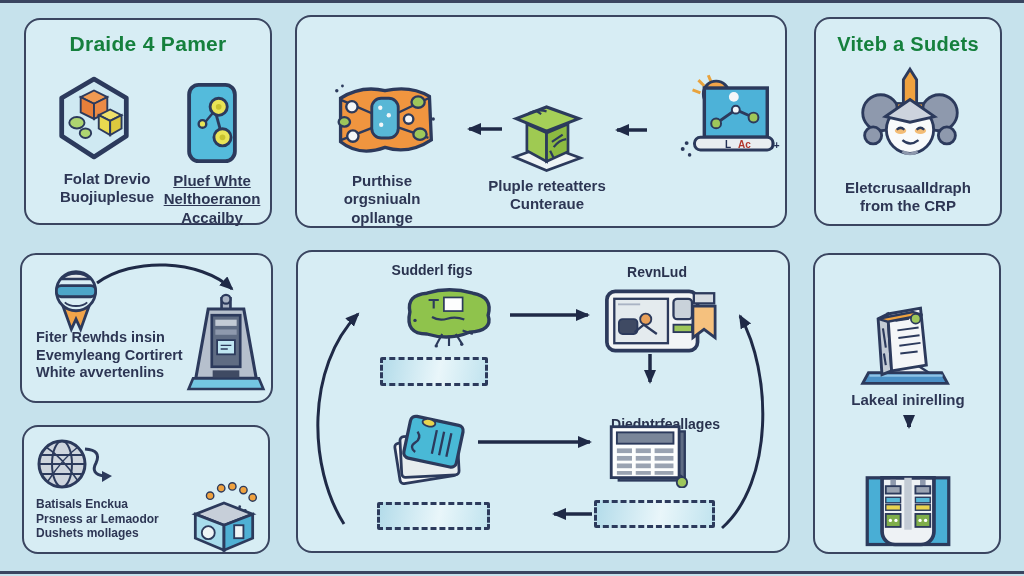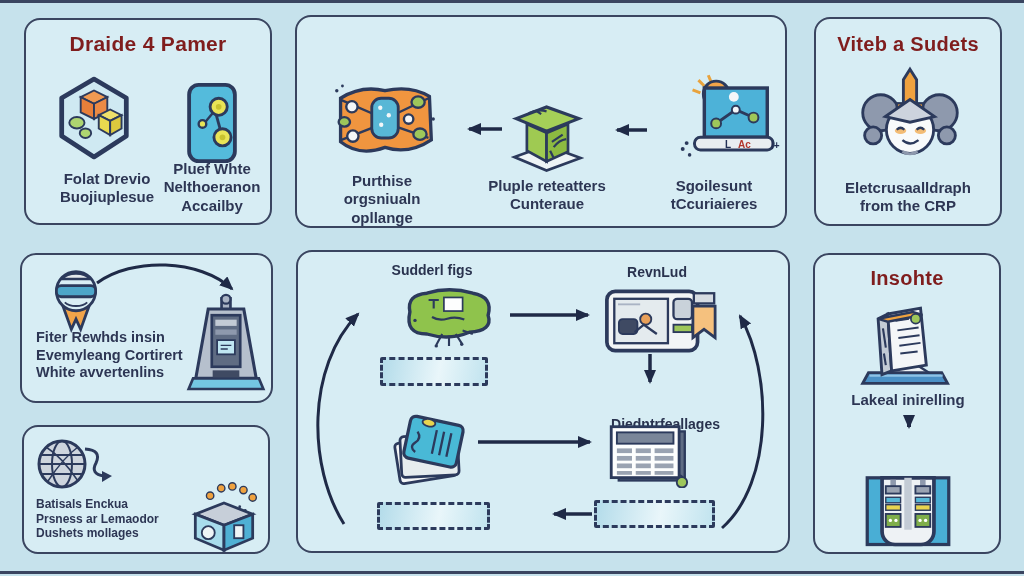--- a/index.html
+++ b/index.html
@@ -1,20 +1,20 @@
 <!DOCTYPE html>
 <html><head>
 <meta charset="utf-8">
 <style>
   html,body{margin:0;padding:0;}
   body{font-family:"Liberation Sans","DejaVu Sans",sans-serif;background:#c6e2ec;}
   .stage{position:relative;width:1024px;height:576px;background:#c6e2ec;overflow:hidden;}
   .edge{position:absolute;left:0;width:1024px;height:3px;background:#3a4560;}
   .panel{position:absolute;background:#d7edf4;border:2px solid #3a4560;border-radius:16px;box-sizing:border-box;}
-  .panel-title{position:absolute;left:0;right:0;text-align:center;font-weight:800;color:#7f1d1d;letter-spacing:.3px;}
+  .panel-title{position:absolute;left:0;right:0;text-align:center;font-weight:800;color:#15803d;letter-spacing:.3px;}
   .lbl{position:absolute;font-weight:700;color:#2d3654;white-space:pre-line;text-align:center;line-height:1.22;font-size:15px;}
   .lbl-left{text-align:left;}
   .flow-lbl{position:absolute;font-weight:700;color:#29324e;font-size:14px;text-align:center;white-space:pre-line;}
   .dashed-box{position:absolute;border:3px dashed #2c3a5c;border-radius:2px;
     background:linear-gradient(100deg,#b4dcea 0%,#e9f6fa 55%,#c2e4ef 100%);box-sizing:border-box;}
   .icon{position:absolute;}
   .overlay{position:absolute;left:0;top:0;pointer-events:none;}
   .tinytext{position:absolute;font-size:10px;font-weight:700;color:#233055;}
   .tinyred{color:#b3382e;}
 </style>
@@ -46,21 +46,21 @@
       <line x1="20" y1="42" x2="30" y2="30" stroke="#2c3a5c" stroke-width="2.5"></line>
       <circle cx="34" cy="26" r="9" fill="#e9e457" stroke="#2c3a5c" stroke-width="3"></circle>
       <circle cx="38" cy="58" r="9" fill="#e9e457" stroke="#2c3a5c" stroke-width="3"></circle>
       <circle cx="17" cy="44" r="4" fill="#e9e457" stroke="#2c3a5c" stroke-width="2.5"></circle>
       <circle cx="34" cy="26" r="3" fill="#c9c22f"></circle>
       <circle cx="38" cy="58" r="3" fill="#c9c22f"></circle>
     </svg>
 
     <div class="lbl" style="left:21px;top:150px;width:120px;">Folat Drevio
 Buojiuplesue</div>
-    <div class="lbl" style="left:126px;top:140px;width:120px;">Pluef Whte
+    <div class="lbl" style="left:126px;top:152px;width:120px;text-decoration:underline;">Pluef Whte
 Nelthoeranon
 Accailby</div>
   </div>
 
   <div class="panel" style="left:295px;top:15px;width:492px;height:213px;">
 
     <svg class="icon" style="left:36px;top:60px;" width="104" height="86" viewBox="0 0 110 90">
       <path d="M8,22 Q30,8 55,14 Q82,8 102,20 L104,66 Q80,82 55,74 Q28,84 8,68 Z" fill="#f0953f" stroke="#2c3a5c" stroke-width="3.5"></path>
       <path d="M9,24 L55,44 L101,22" stroke="#2c3a5c" fill="none" stroke-width="2.5"></path>
       <path d="M9,66 L55,48 L101,64" stroke="#2c3a5c" fill="none" stroke-width="2.5"></path>
@@ -117,22 +117,20 @@
       </defs>
       <path d="M205,112 L172,112" stroke="#1f2a47" stroke-width="3.5" fill="none" marker-end="url(#ahA)"></path>
       <path d="M350,113 L320,113" stroke="#1f2a47" stroke-width="3.5" fill="none" marker-end="url(#ahA)"></path>
     </svg>
 
     <div class="lbl" style="left:25px;top:155px;width:120px;">Purthise
 orgsniualn
 opllange</div>
     <div class="lbl" style="left:180px;top:160px;width:140px;">Pluple reteatters
 Cunteraue</div>
-    <div class="lbl" style="left:347px;top:160px;width:140px;">Sgoilesunt
-tCcuriaieres</div>
   </div>
 
   <div class="panel" style="left:20px;top:253px;width:253px;height:150px;">
     <svg class="icon" style="left:26px;top:10px;" width="56" height="70" viewBox="0 0 60 75">
       <polygon points="16,44 25,69 30,58 35,69 44,44" fill="#f2a449" stroke="#2c3a5c" stroke-width="3"></polygon>
       <circle cx="30" cy="28" r="21" fill="#d9eef5" stroke="#2c3a5c" stroke-width="3"></circle>
       <path d="M15,15 a17,11 0 0 1 30,0 z" fill="#e4e9ec" stroke="#2c3a5c" stroke-width="2.5"></path>
       <rect x="9" y="22" width="42" height="12" rx="5" fill="#4da6c9" stroke="#2c3a5c" stroke-width="3"></rect>
       <path d="M18,40 a14,8 0 0 0 24,0" stroke="#2c3a5c" stroke-width="2" fill="none"></path>
     </svg>
@@ -295,21 +293,20 @@
       <path d="M212,63 L290,63" stroke="#1f2a47" stroke-width="3.5" fill="none" marker-end="url(#ahC)"></path>
       <path d="M352,102 L352,130" stroke="#1f2a47" stroke-width="3.5" fill="none" marker-end="url(#ahC)"></path>
       <path d="M180,190 L292,190" stroke="#1f2a47" stroke-width="3.5" fill="none" marker-end="url(#ahC)"></path>
       <path d="M294,262 L256,262" stroke="#1f2a47" stroke-width="3.5" fill="none" marker-end="url(#ahC)"></path>
       <path d="M46,272 C10,215 8,115 60,62" stroke="#1f2a47" stroke-width="3" fill="none" marker-end="url(#ahC)"></path>
       <path d="M424,276 C476,230 474,120 442,64" stroke="#1f2a47" stroke-width="3" fill="none" marker-end="url(#ahC)"></path>
     </svg>
   </div>
 
   <div class="panel" style="left:813px;top:253px;width:188px;height:301px;">
-    <div class="panel-title" style="top:12px;font-size:20px;">Insohte</div>
 
     <svg class="icon" style="left:40px;top:36px;" width="106" height="98" viewBox="0 0 110 100">
       <polygon points="30,86 55,70 80,86" fill="#eef2f5" stroke="#2c3a5c" stroke-width="2.5"></polygon>
       <path d="M14,84 h76 l6,11 H8 z" fill="#4a90c6" stroke="#2c3a5c" stroke-width="3"></path>
       <path d="M15,87 h76" stroke="#8fc3e6" stroke-width="2.5"></path>
       <polygon points="24,28 34,23 38,82 28,86" fill="#c3cbd5" stroke="#2c3a5c" stroke-width="3"></polygon>
       <polygon points="34,23 68,17 74,76 38,82" fill="#f4f6f8" stroke="#2c3a5c" stroke-width="3"></polygon>
       <polygon points="24,28 60,21 70,24 34,31" fill="#f0a23f" stroke="#2c3a5c" stroke-width="2.5"></polygon>
       <path d="M44,40 l22,-3 M45,48 l22,-3 M46,56 l22,-3 M47,64 l18,-2" stroke="#2c3a5c" stroke-width="2" fill="none"></path>
       <path d="M42,30 l14,-2" stroke="#2c3a5c" stroke-width="2"></path>

